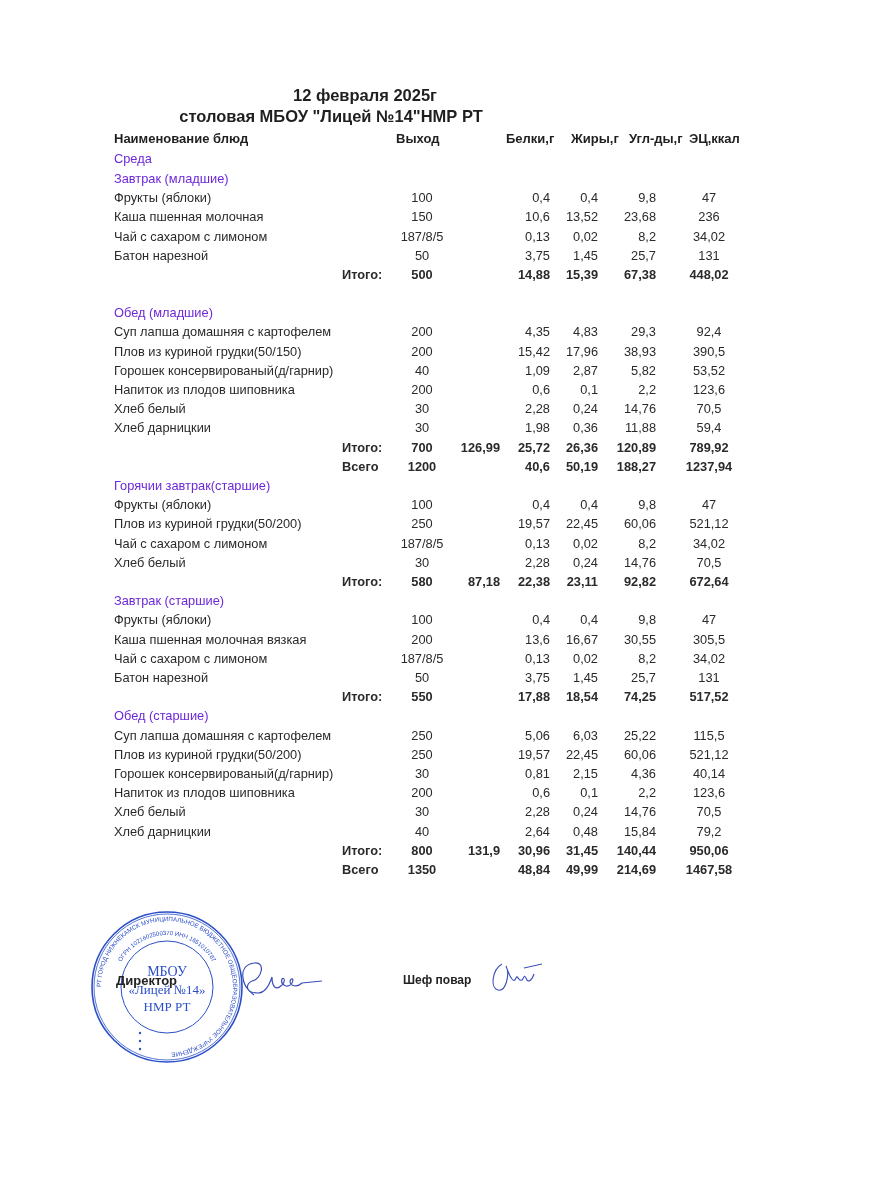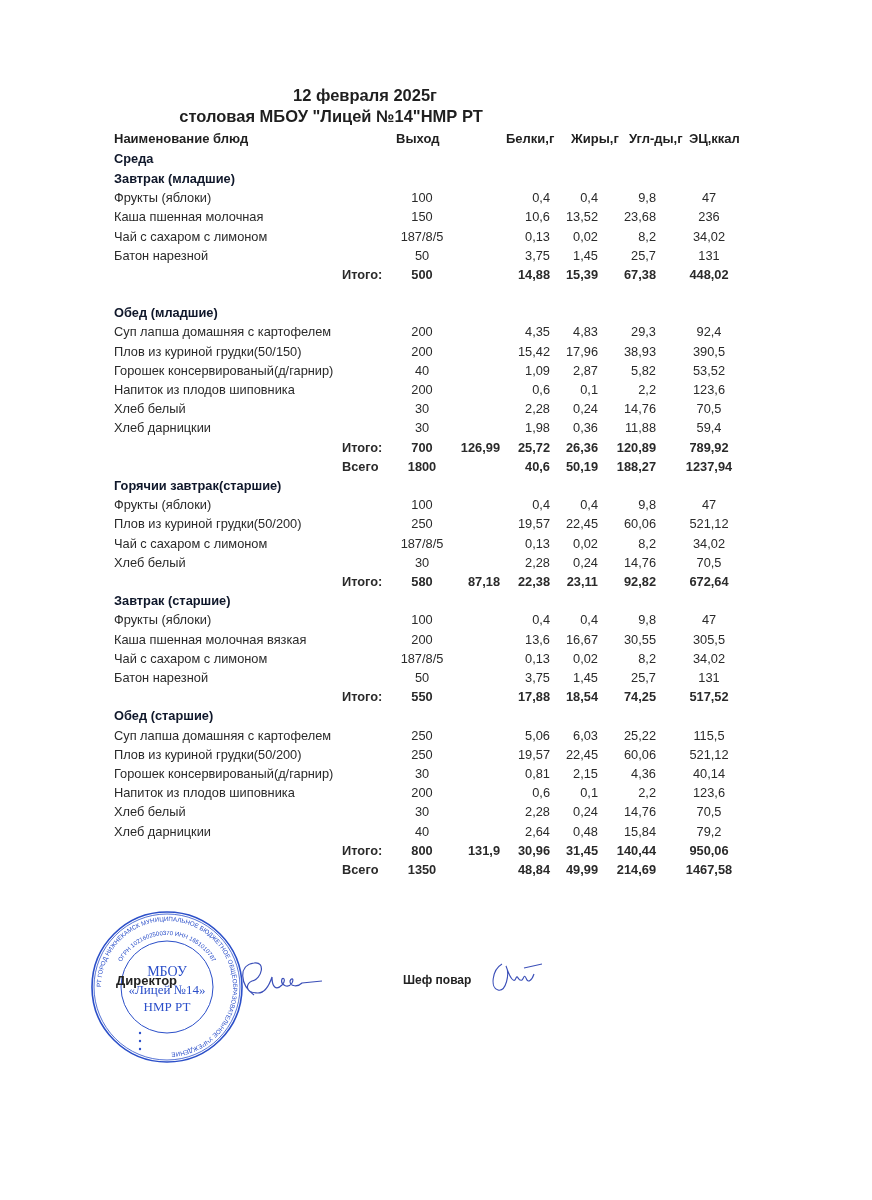--- a/index.html
+++ b/index.html
@@ -26,21 +26,21 @@
     .c-z { left: 550px; width: 48px; text-align: right; }
     .c-u { left: 604px; width: 52px; text-align: right; }
     .c-e { left: 676px; width: 66px; text-align: center; }
     .bold { font-weight: bold; }
     .hdr span { font-weight: bold; font-size: 13px; color: #1f1f1f; }
     .h-out { left: 396px; text-align: right; }
     .h-b { left: 506px; }
     .h-z { left: 571px; }
     .h-u { left: 629px; }
     .h-e { left: 689px; }
-    .section { font-weight: bold; color: #0f172a; }
+    .section { font-weight: normal; color: #6d28d9; }
 
     .stamp {
       position: absolute; left: 90px; top: 910px; width: 154px; height: 154px;
     }
     .director {
       position: absolute; left: 116px; top: 973px; font-weight: bold; font-size: 13px; color: #222;
     }
     .chef {
       position: absolute; left: 395px; top: 973px; font-weight: bold; font-size: 12px; color: #222; padding-left: 8px;
     }
@@ -167,21 +167,21 @@
         <span class="c-label bold">Итого:</span>
         <span class="c-out bold">700</span>
         <span class="c-extra bold">126,99</span>
         <span class="c-b bold">25,72</span>
         <span class="c-z bold">26,36</span>
         <span class="c-u bold">120,89</span>
         <span class="c-e bold">789,92</span>
       </div>
       <div class="row" style="top: 458.8px;">
         <span class="c-label bold">Всего</span>
-        <span class="c-out bold">1800</span>
+        <span class="c-out bold">1200</span>
         <span class="c-b bold">40,6</span>
         <span class="c-z bold">50,19</span>
         <span class="c-u bold">188,27</span>
         <span class="c-e bold">1237,94</span>
       </div>
       <div class="row" style="top: 478px;">
         <span class="c-name section">Горячии завтрак(старшие)</span>
       </div>
       <div class="row" style="top: 497.2px;">
         <span class="c-name">Фрукты (яблоки)</span>

